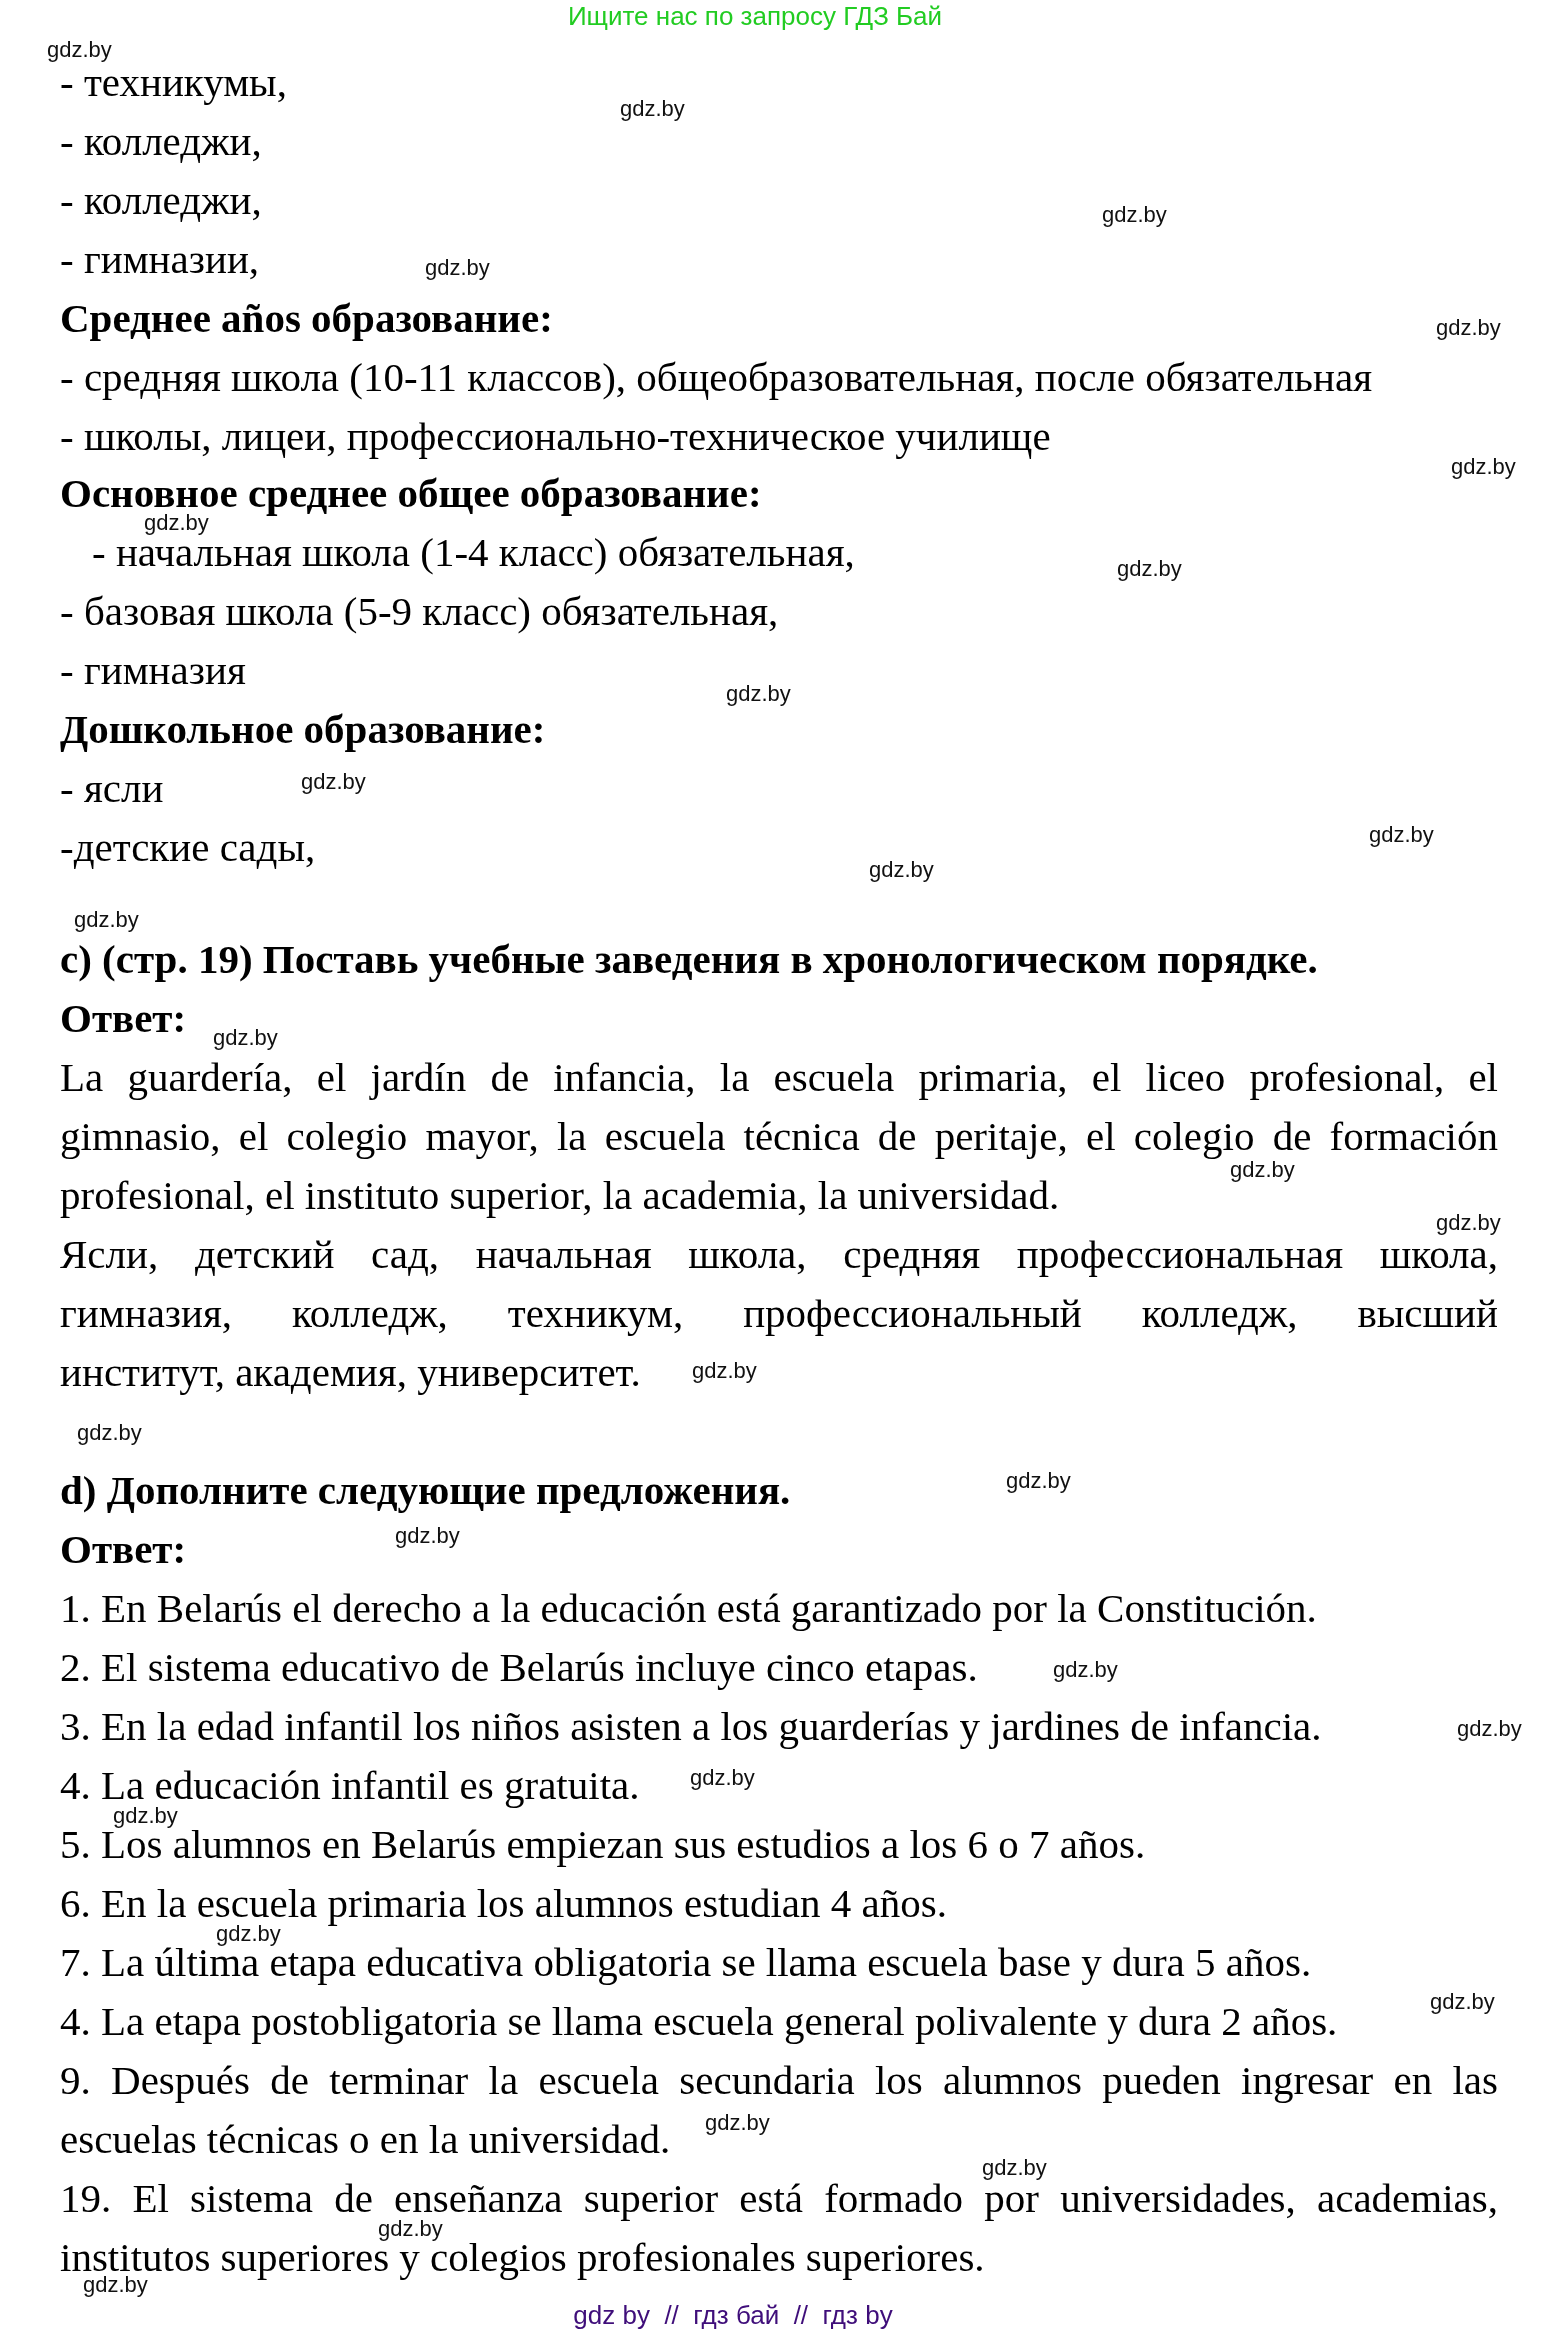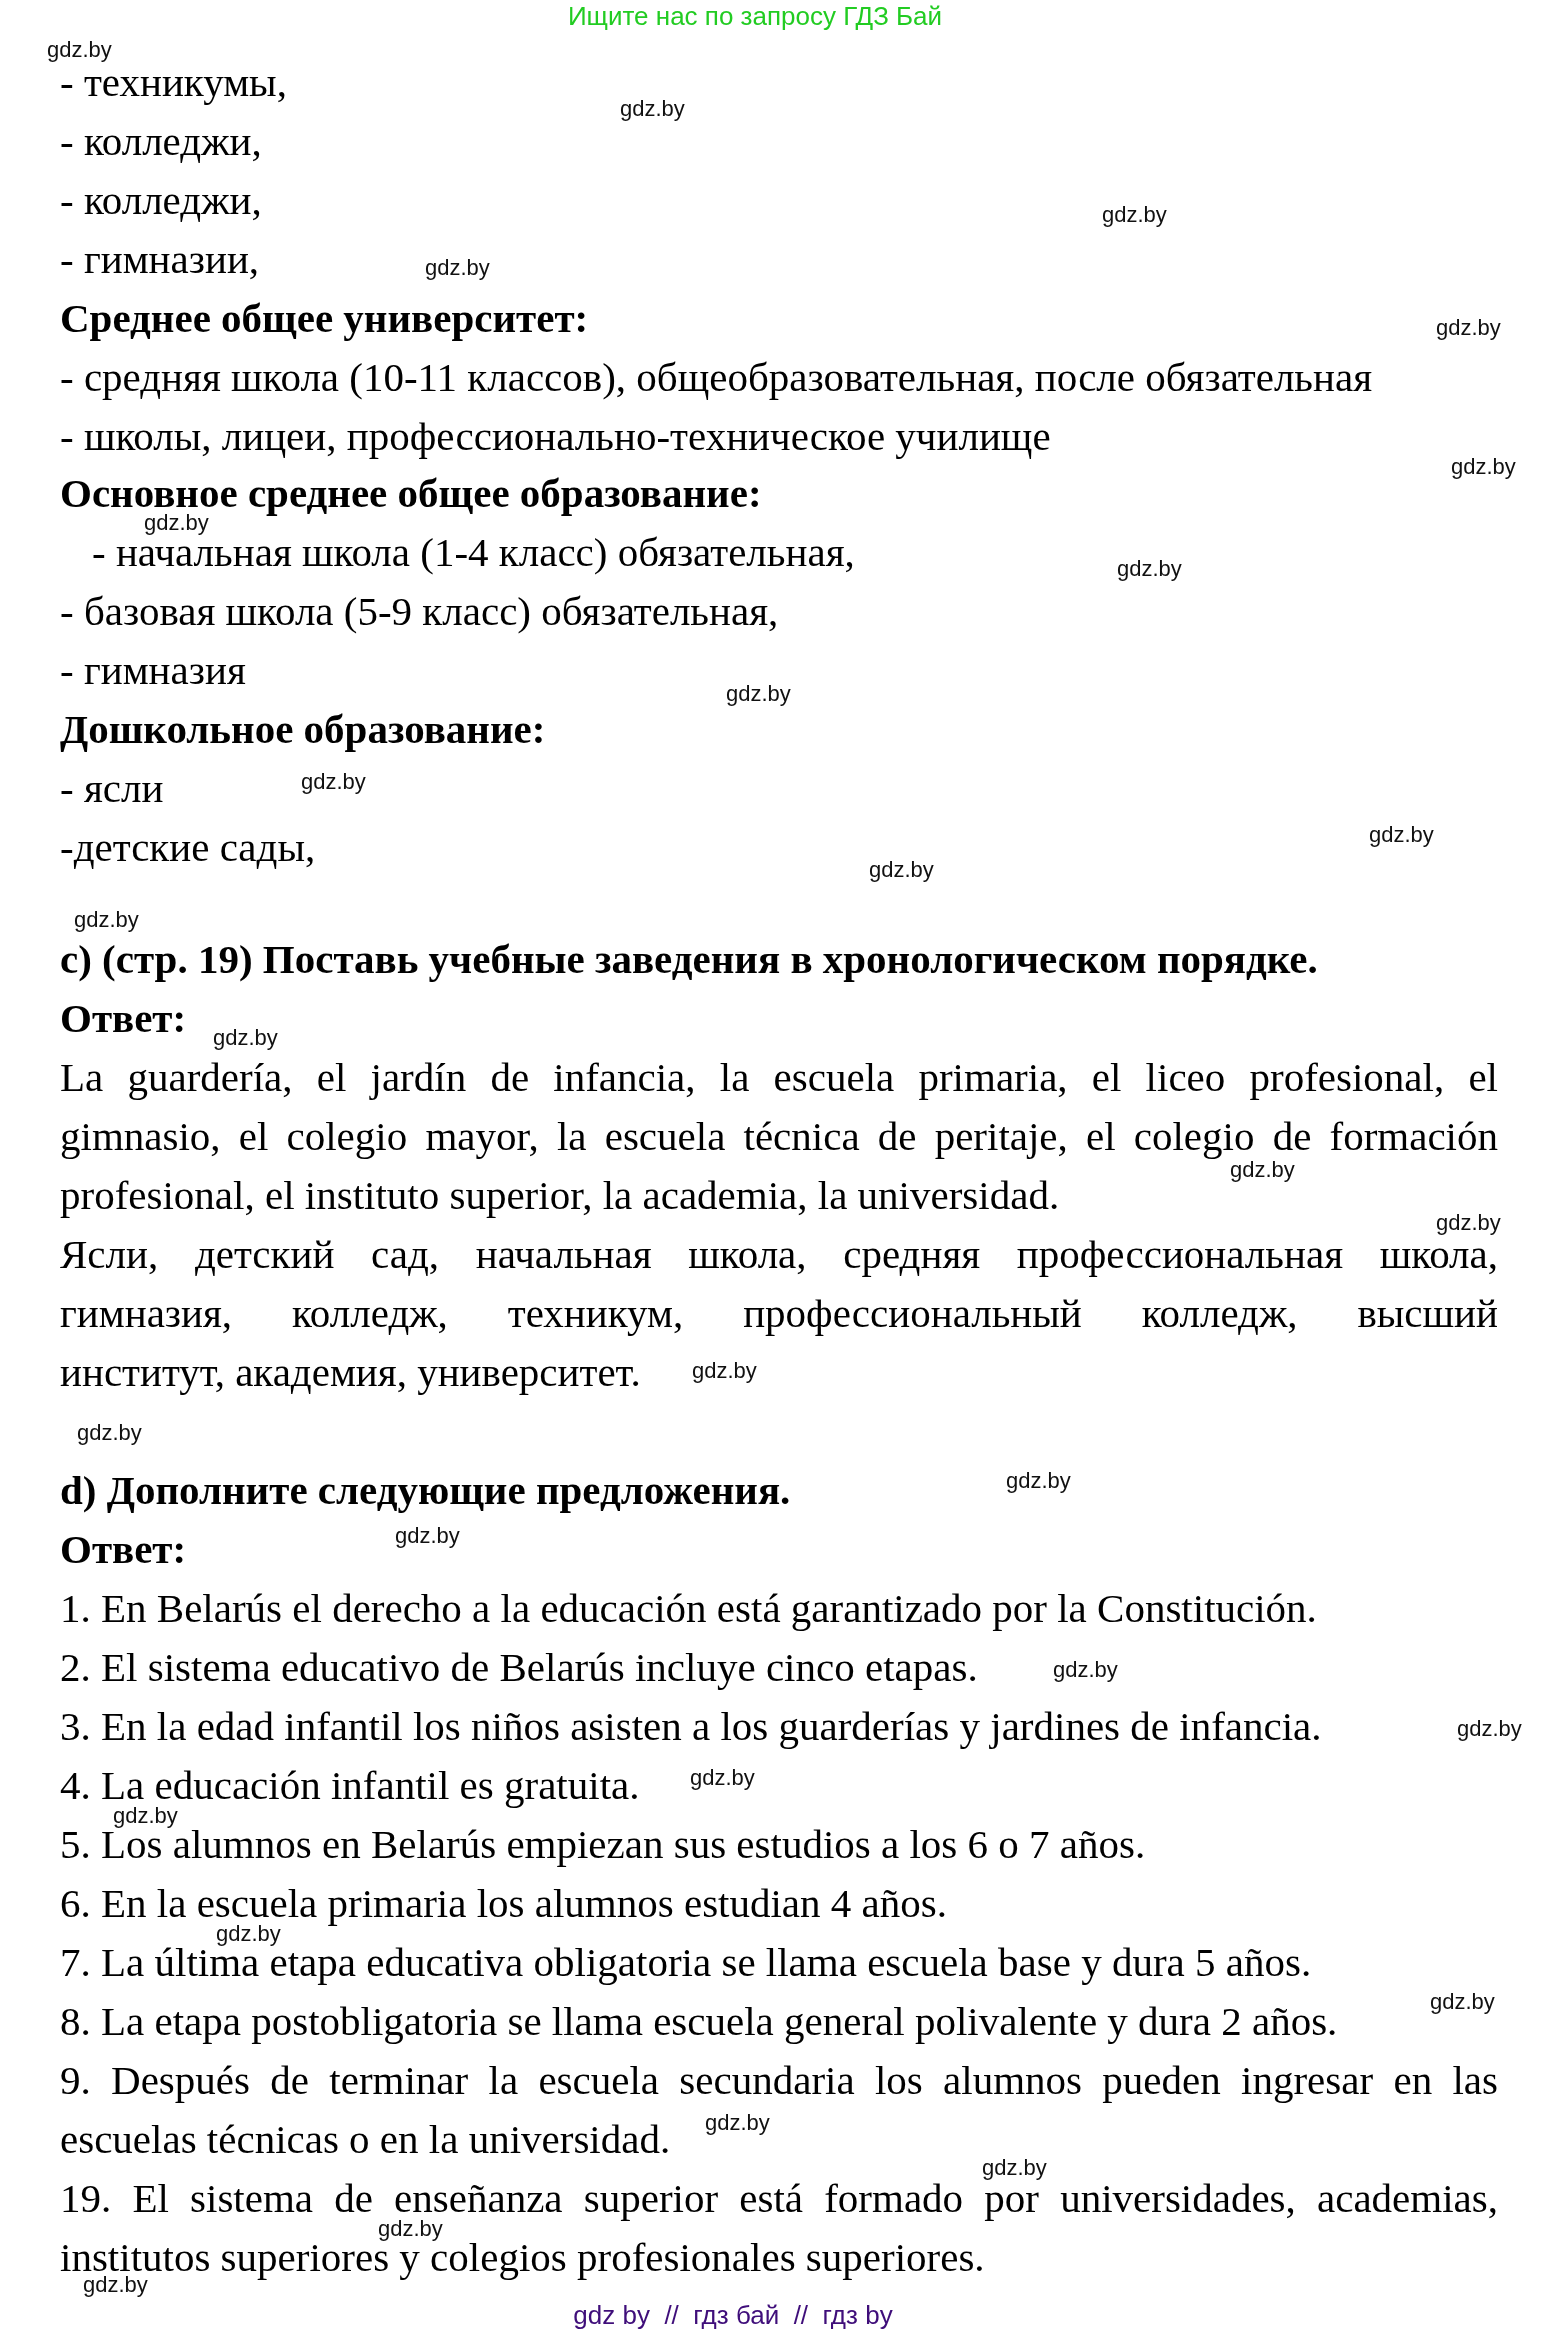--- a/index.html
+++ b/index.html
@@ -13,21 +13,21 @@
 </style>
 </head>
 <body>
 
 <div class="hdr" style="color:#22cc22;">Ищите нас по запросу ГДЗ Бай</div>
 
 <div class="ln" style="top:58px;">- техникумы,</div>
 <div class="ln" style="top:117px;">- колледжи,</div>
 <div class="ln" style="top:176px;">- колледжи,</div>
 <div class="ln" style="top:235px;">- гимназии,</div>
-<div class="ln b" style="top:294px;">Среднее общее университет:</div>
+<div class="ln b" style="top:294px;">Среднее años образование:</div>
 <div class="ln" style="top:353px;">- средняя школа (10-11 классов), общеобразовательная, после обязательная</div>
 <div class="ln" style="top:412px;">- школы, лицеи, профессионально-техническое училище</div>
 <div class="ln b" style="top:469px;">Основное среднее общее образование:</div>
 <div class="ln" style="top:528px;margin-left:32px;">- начальная школа (1-4 класс) обязательная,</div>
 <div class="ln" style="top:587px;">- базовая школа (5-9 класс) обязательная,</div>
 <div class="ln" style="top:646px;">- гимназия</div>
 <div class="ln b" style="top:705px;">Дошкольное образование:</div>
 <div class="ln" style="top:764px;">- ясли</div>
 <div class="ln" style="top:823px;">-детские сады,</div>
 
@@ -42,21 +42,21 @@
 
 <div class="ln b" style="top:1466px;">d) Дополните следующие предложения.</div>
 <div class="ln b" style="top:1525px;">Ответ:</div>
 <div class="ln" style="top:1584px;">1. En Belarús el derecho a la educación está garantizado por la Constitución.</div>
 <div class="ln" style="top:1643px;">2. El sistema educativo de Belarús incluye cinco etapas.</div>
 <div class="ln" style="top:1702px;">3. En la edad infantil los niños asisten a los guarderías y jardines de infancia.</div>
 <div class="ln" style="top:1761px;">4. La educación infantil es gratuita.</div>
 <div class="ln" style="top:1820px;">5. Los alumnos en Belarús empiezan sus estudios a los 6 o 7 años.</div>
 <div class="ln" style="top:1879px;">6. En la escuela primaria los alumnos estudian 4 años.</div>
 <div class="ln" style="top:1938px;">7. La última etapa educativa obligatoria se llama escuela base y dura 5 años.</div>
-<div class="ln" style="top:1997px;">8. La etapa postobligatoria se llama escuela general polivalente y dura 2 años.</div>
+<div class="ln" style="top:1997px;">4. La etapa postobligatoria se llama escuela general polivalente y dura 2 años.</div>
 <div class="ln just" style="top:2056px;">9. Después de terminar la escuela secundaria los alumnos pueden ingresar en las</div>
 <div class="ln" style="top:2115px;">escuelas técnicas o en la universidad.</div>
 <div class="ln just" style="top:2174px;">19. El sistema de enseñanza superior está formado por universidades, academias,</div>
 <div class="ln" style="top:2233px;">institutos superiores y colegios profesionales superiores.</div>
 
 <div class="wm" style="left:47px;top:38px;">gdz.by</div>
 <div class="wm" style="left:620px;top:97px;">gdz.by</div>
 <div class="wm" style="left:1102px;top:203px;">gdz.by</div>
 <div class="wm" style="left:425px;top:256px;">gdz.by</div>
 <div class="wm" style="left:1436px;top:316px;">gdz.by</div>

